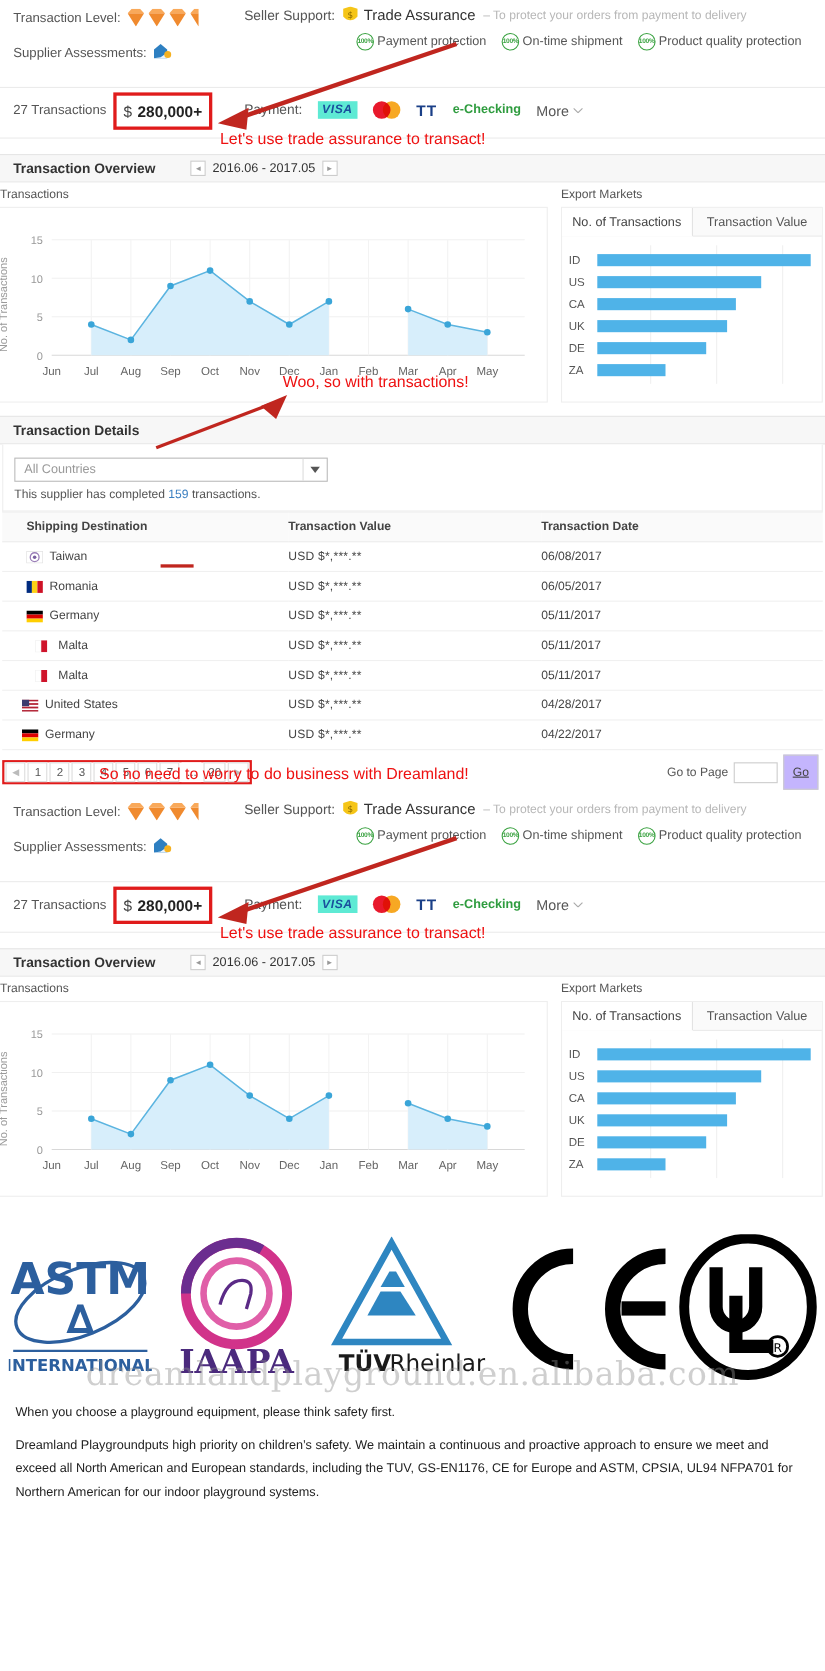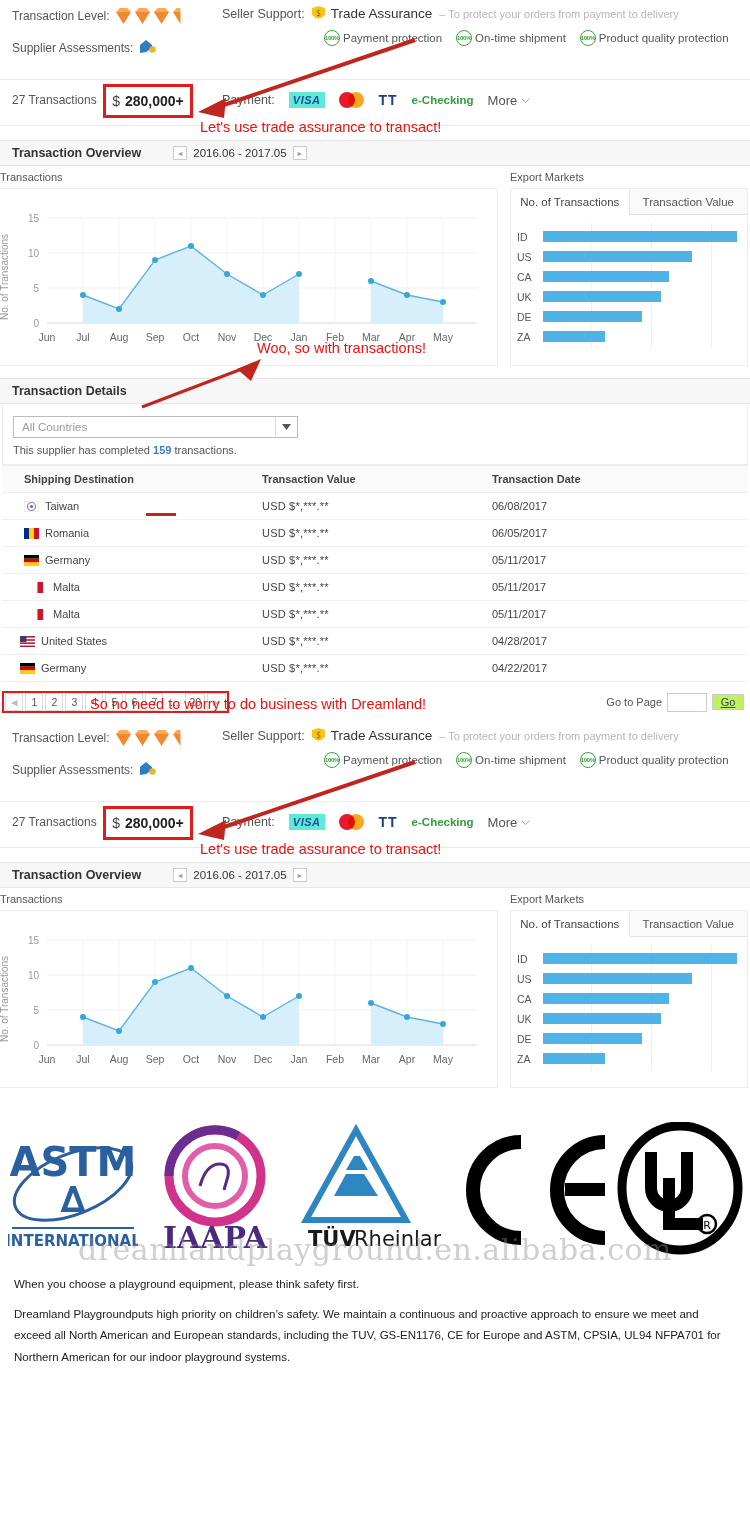--- a/index.html
+++ b/index.html
@@ -91,42 +91,42 @@
             transform-origin:center; font-size:10px; color:#999; white-space:nowrap; }
 
   
   .filter-zone { position:relative; background:#fff; border:1px solid #eee; border-top:none;
                  margin:0 2px; padding:12px 10px 8px 10px; }
   .sel { width:285px; height:22px; border:1px solid #bbb; background:#fff; display:flex;
          align-items:center; font-size:11.5px; color:#999; padding-left:8px; position:relative; }
   .sel .caret { position:absolute; right:0; top:0; width:22px; height:20px; border-left:1px solid #ddd;
                 display:flex; align-items:center; justify-content:center; }
   .completed { margin-top:6px; font-size:11px; color:#555; }
-  .completed b { color:#3a7fc1; font-weight:bold; }
+  .completed b { color:#3a7fc1; font-weight:normal; }
 
   table.tx { width:100%; border-collapse:collapse; }
   table.tx th { text-align:left; font-size:11px; color:#444; font-weight:bold;
                 padding:7px 0 7px 0; background:#fafafa; border-top:1px solid #ededed;
                 border-bottom:1px solid #ededed; }
   table.tx td { font-size:11px; color:#444; padding:7px 0; border-bottom:1px solid #f0f0f0; }
   .col-a { width:260px; padding-left:22px !important; }
   .col-b { width:230px; }
   .flagcell { display:flex; align-items:center; gap:6px; }
   .flag { width:15px; height:11px; display:inline-block; border:0; flex:0 0 auto; }
   .val-mask { color:#555; letter-spacing:0.2px; }
 
   .pager { position:relative; height:28px; display:flex; align-items:center; }
   .pgbox { display:flex; align-items:center; border:2px solid #e01b1b; height:22px; }
   .pg { min-width:18px; height:18px; border:1px solid #dcdcdc; background:#fff; margin:0 1px;
         display:flex; align-items:center; justify-content:center; font-size:10.5px; color:#555; padding:0 3px; }
   .pg.nav { color:#bbb; }
   .pg.dots { border:none; }
   .gotop { position:absolute; right:4px; display:flex; align-items:center; gap:5px; font-size:11px; color:#555; }
   .gotop input { width:40px; height:19px; border:1px solid #ccc; font-size:11px; }
-  .gobtn { width:32px; height:16px; border:1px solid #ccc; background:#bef264; font-size:11px;
+  .gobtn { width:32px; height:32px; border:1px solid #ccc; background:#c4b5fd; font-size:11px;
            color:#444; display:flex; align-items:center; justify-content:center;text-decoration:underline; }
 
   
   .safety-head { font-size:27px; font-weight:bold; color:#b5651d; letter-spacing:-0.5px;
                  font-family:"DejaVu Sans", sans-serif; }
   .logos { position:relative; height:175px; }
   .logo { position:absolute; }
   .watermark { position:absolute; left:10px; top:130px; width:730px; text-align:center;
      font-size:30px; color:rgba(140,140,140,0.42); font-family:"DejaVu Serif", serif;
      letter-spacing:0.5px; white-space:nowrap; z-index:5; }

